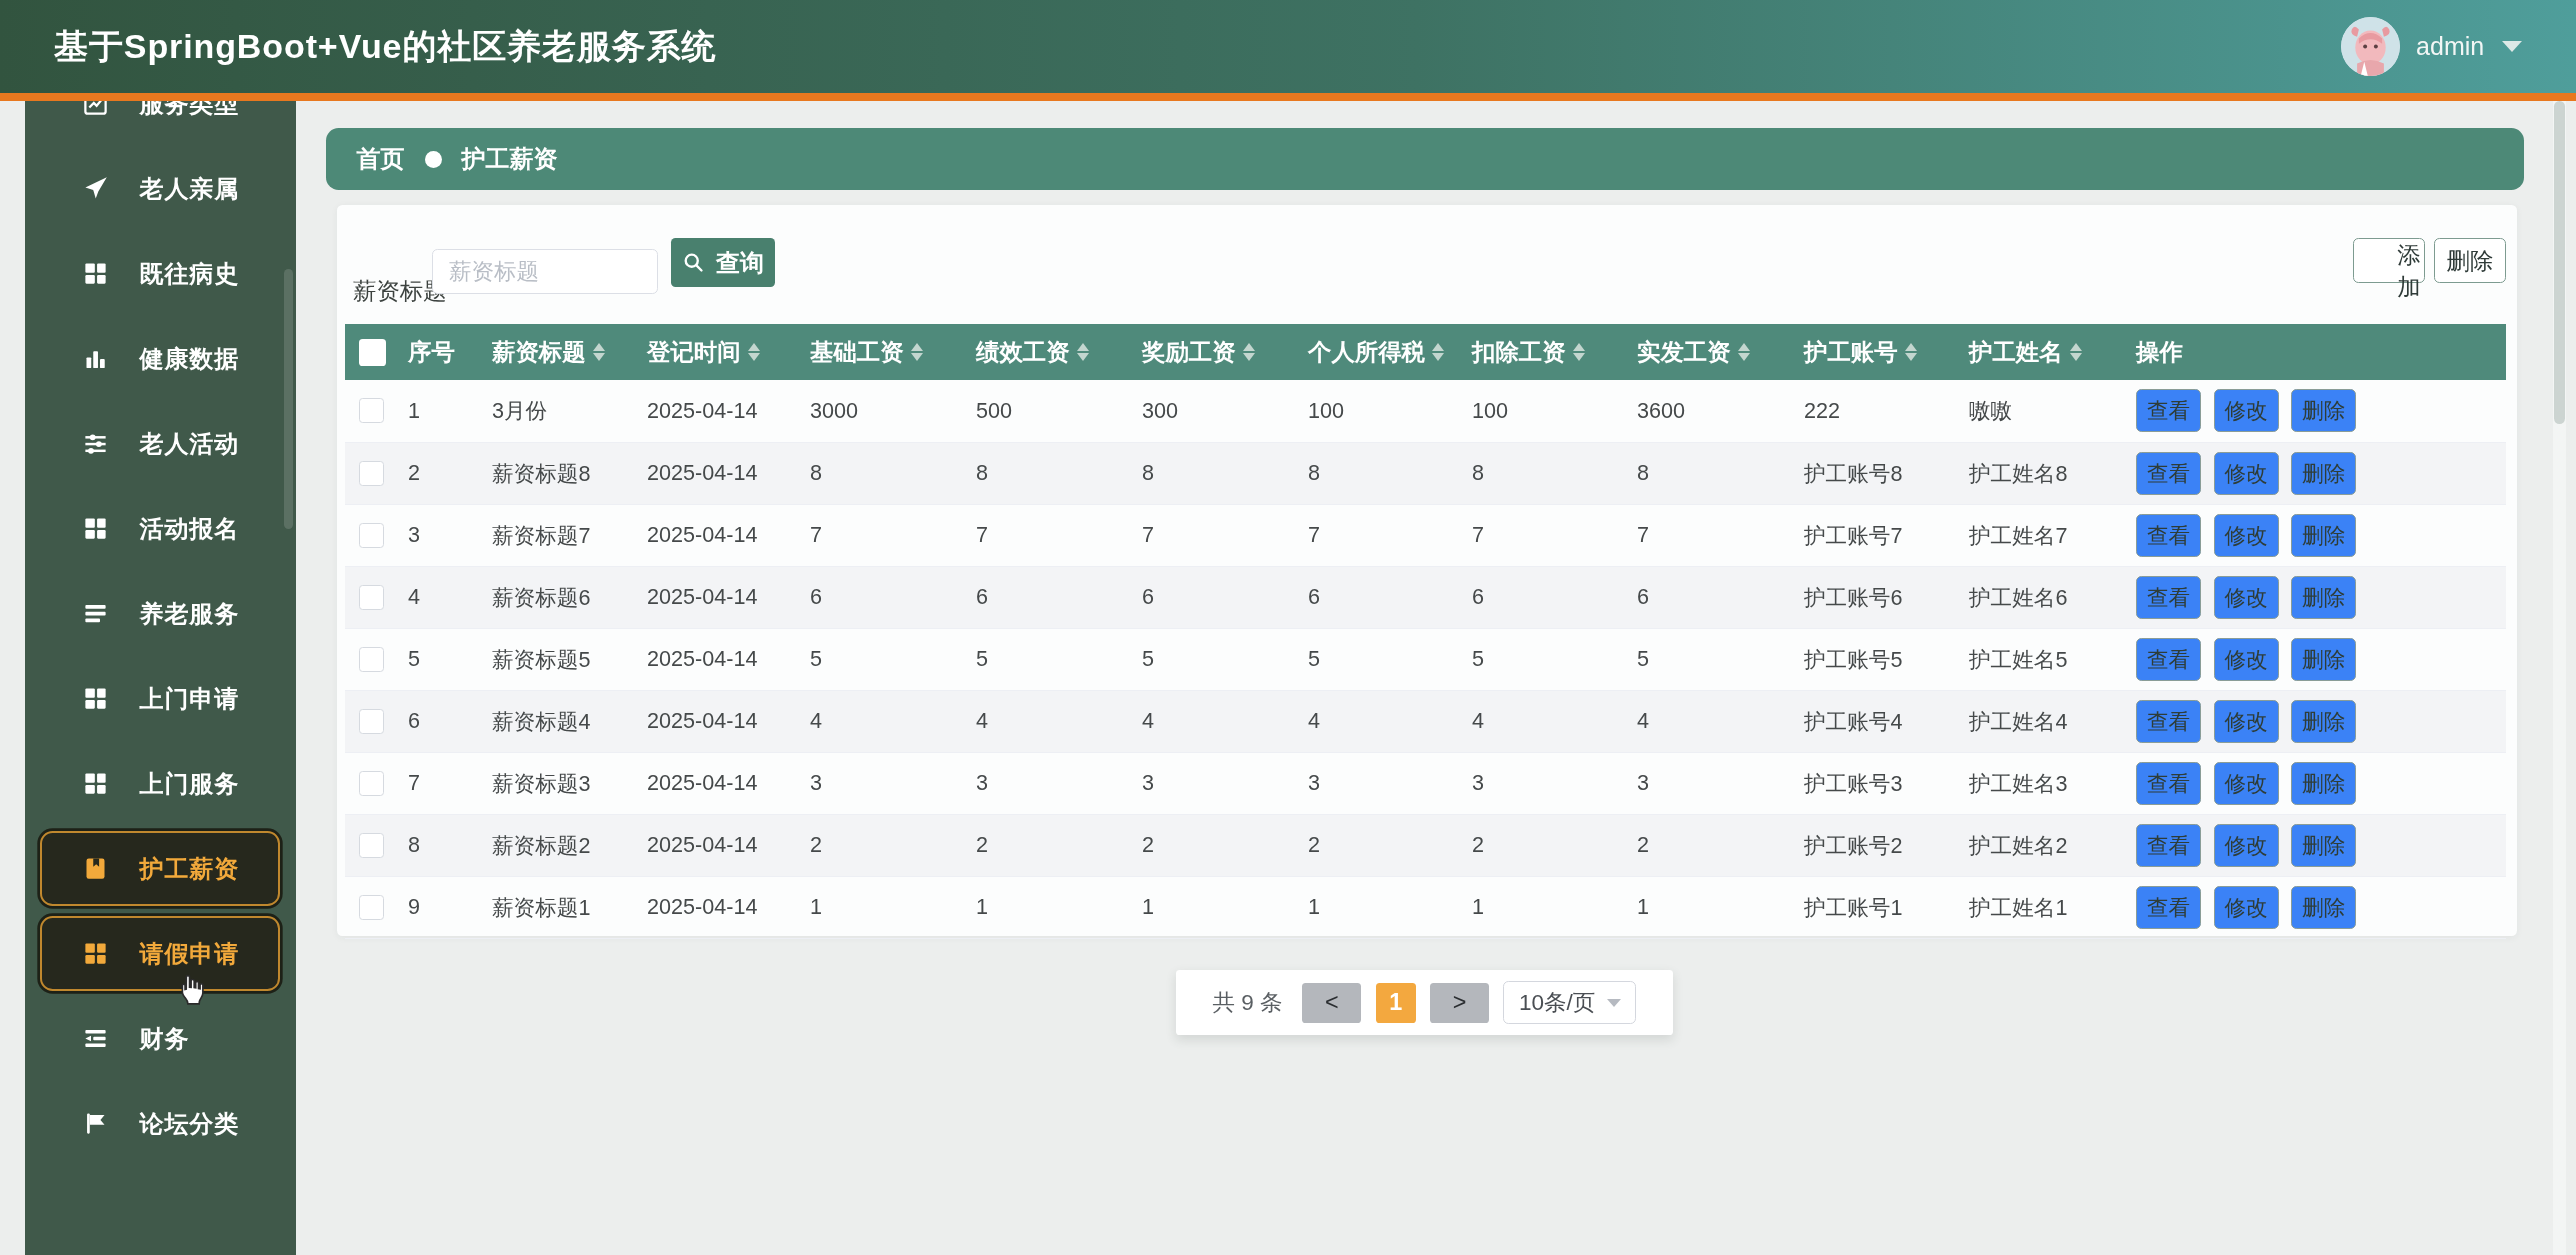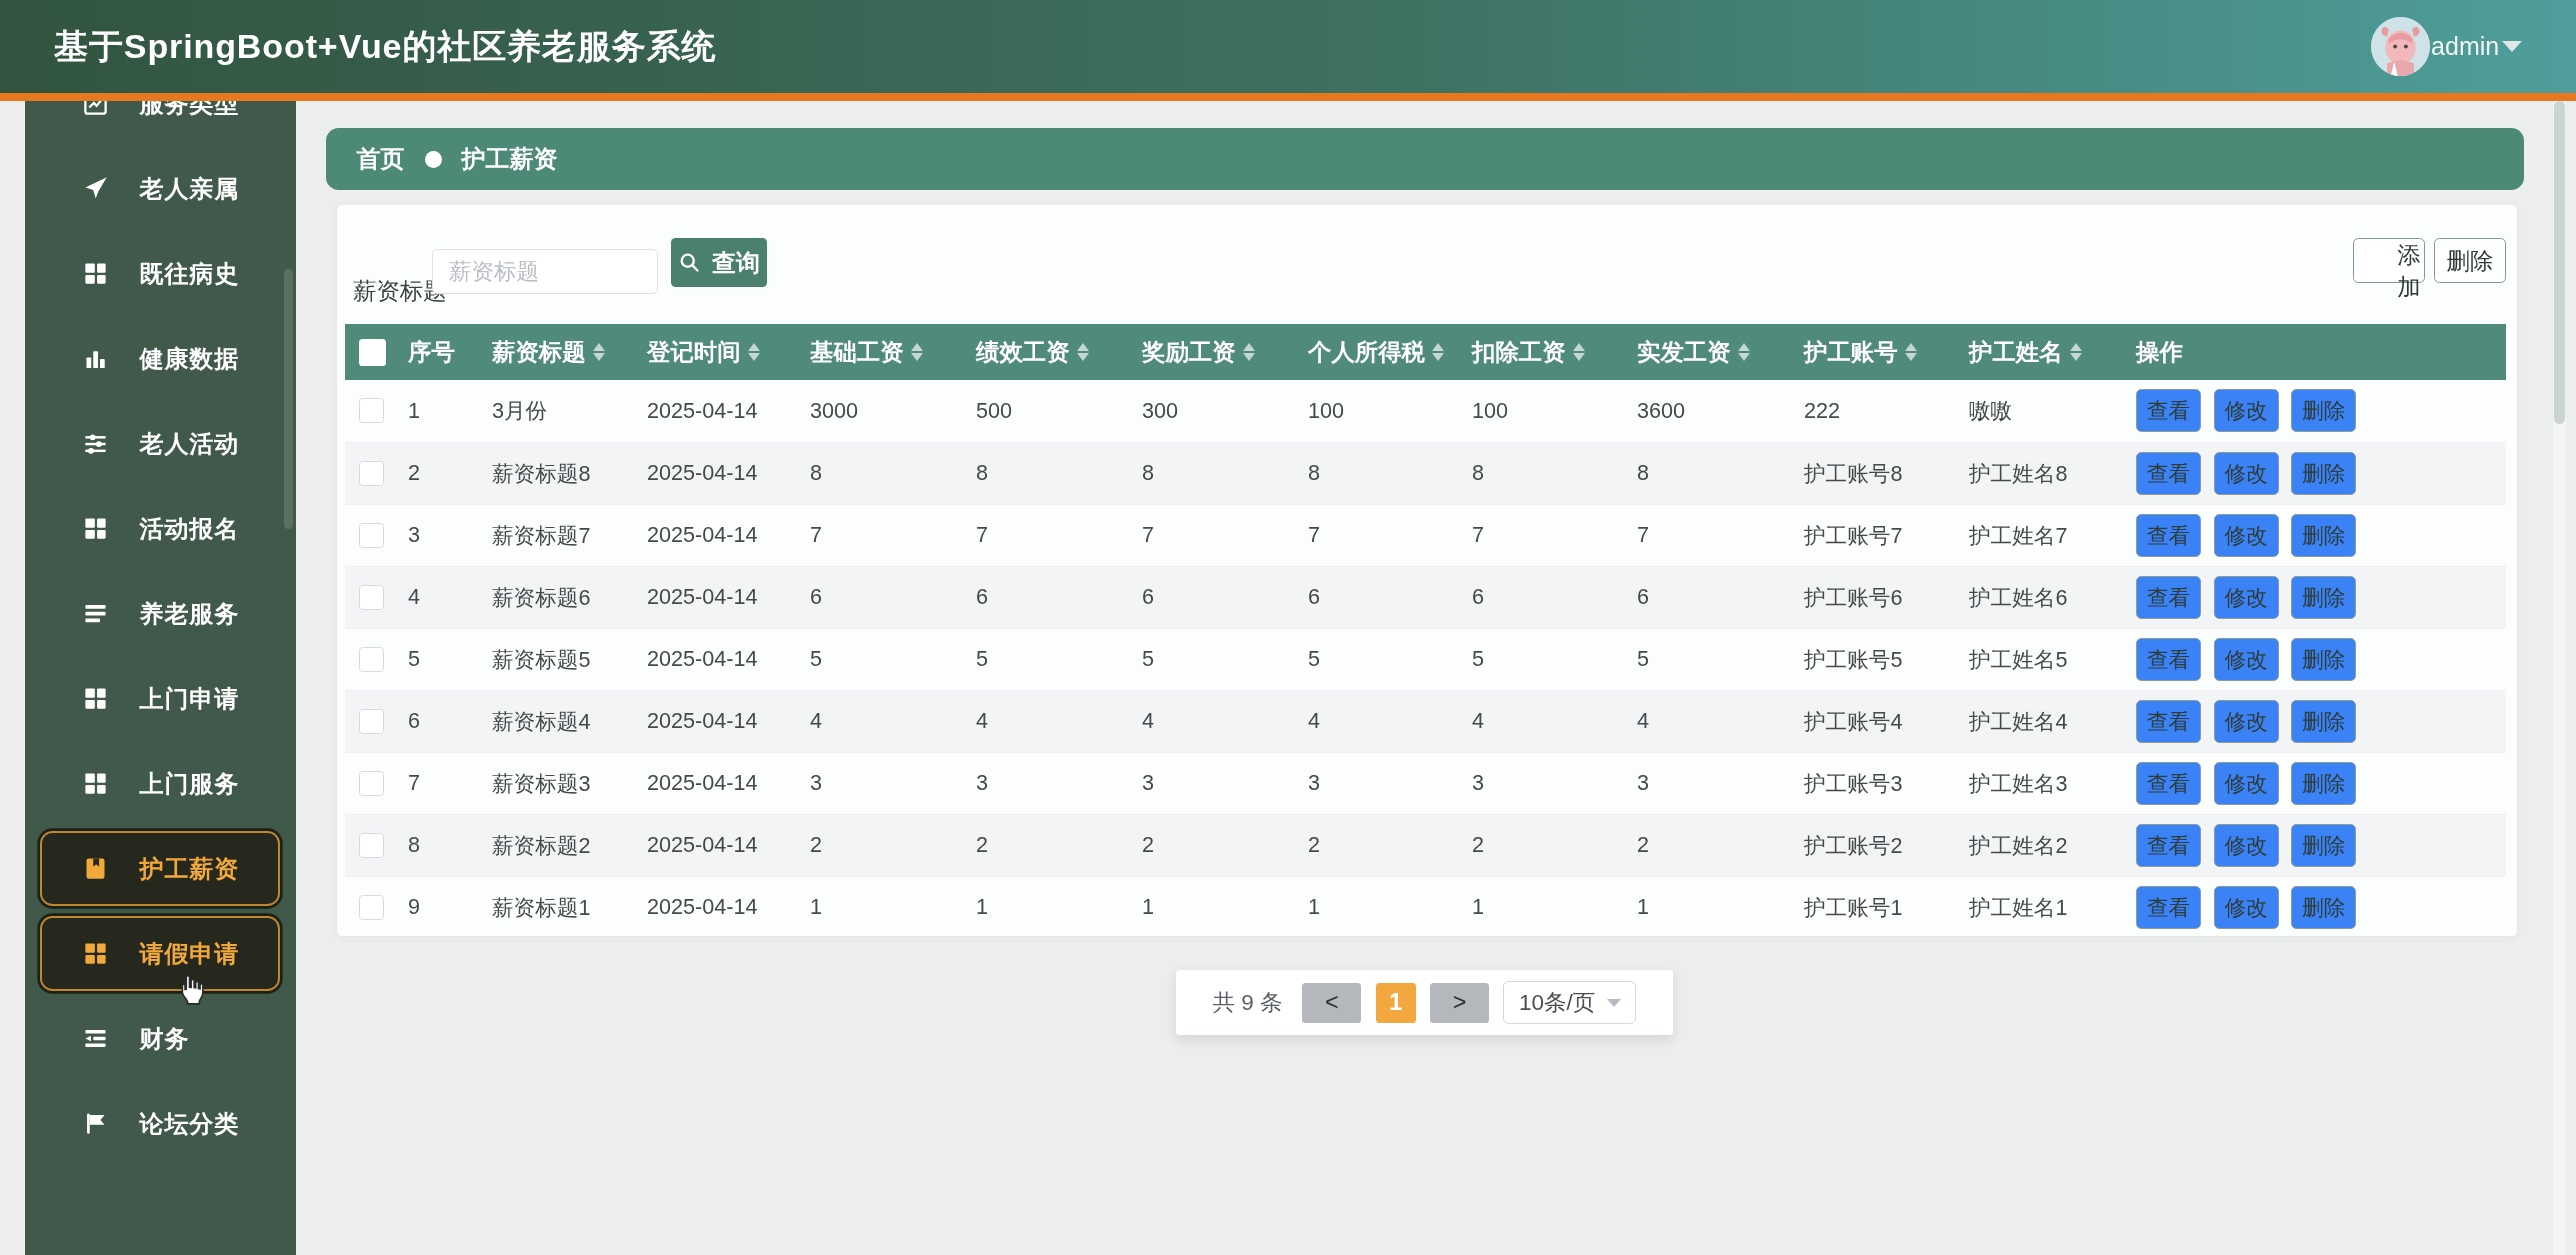--- a/index.html
+++ b/index.html
@@ -4,21 +4,21 @@
 <style>
   * { margin:0; padding:0; box-sizing:border-box; }
   html,body { width:2576px; height:1256px; overflow:hidden; }
   body { font-family:"Liberation Sans","DejaVu Sans",sans-serif; background:#eceeed; position:relative; }
 
   
   .app-header { position:absolute; left:0; top:0; width:2576px; height:93px;
     background:linear-gradient(90deg,#32543f 0%, #3e7263 55%, #4f9e9b 100%);
     display:flex; align-items:center; justify-content:space-between; padding:0 54px; }
   .app-title { color:#ffffff; font-size:34px; font-weight:bold; letter-spacing:0.9px; }
-  .user-area { display:flex; align-items:center; gap:1px; cursor:pointer; }
+  .user-area { display:flex; align-items:center; gap:16px; cursor:pointer; }
   .avatar { width:59px; height:59px; border-radius:50%; overflow:hidden; background:#cfe2e8; flex:0 0 auto; }
   .user-name { color:#f2f6f5; font-size:25px; }
   .caret-down { width:0; height:0; border-left:10px solid transparent; border-right:10px solid transparent;
     border-top:11.7px solid #dde9e7; margin-left:1.8px; }
 
   .orange-bar { position:absolute; left:0; top:93px; width:2576px; height:8px; background:#e8781f; }
 
   
   .sidebar { position:absolute; left:25px; top:101px; width:271px; height:1155px; background:#40594a; overflow:hidden; }
   .side-menu { list-style:none; margin-top:-40px; }
@@ -41,21 +41,21 @@
   .breadcrumb .dot { width:17px; height:17px; border-radius:50%; background:#ffffff; margin:0 20px; }
   .breadcrumb .bc-current { font-size:24px; font-weight:bold; }
 
   .card { position:absolute; left:337px; top:205px; width:2180px; height:731px; background:#fcfdfd;
     border-radius:5.4px; box-shadow:0 1.8px 7.2px rgba(40,60,50,0.05); }
 
   .search-label { position:absolute; left:16px; top:70px; font-size:23.4px; color:#3c423f; }
   .search-input { position:absolute; left:95px; top:44px; width:226px; height:45px; background:#fff;
     border:1.8px solid #dcdfe6; border-radius:5.4px; font-size:22.5px; color:#333; padding:0 16px; outline:none; }
   .search-input::placeholder { color:#b9bec6; }
-  .query-btn { position:absolute; left:334px; top:33px; width:96px; height:49px; background:#49806e;
+  .query-btn { position:absolute; left:334px; top:33px; width:104px; height:49px; background:#49806e;
     color:#fff; border:none; border-radius:4.5px; font-size:24px; font-weight:bold; cursor:pointer;
     display:flex; align-items:center; justify-content:center; gap:10.8px; }
   .query-btn svg { width:23.4px; height:23.4px; }
 
   .top-btn { position:absolute; top:33px; width:72px; height:45px; background:#ffffff; border:1.8px solid #7d9b90;
     border-radius:5.4px; font-size:23.4px; color:#2f3b38; cursor:pointer; }
   .btn-add { left:2016px;padding-left:40px; }
   .btn-del { left:2097px; }
 
   

